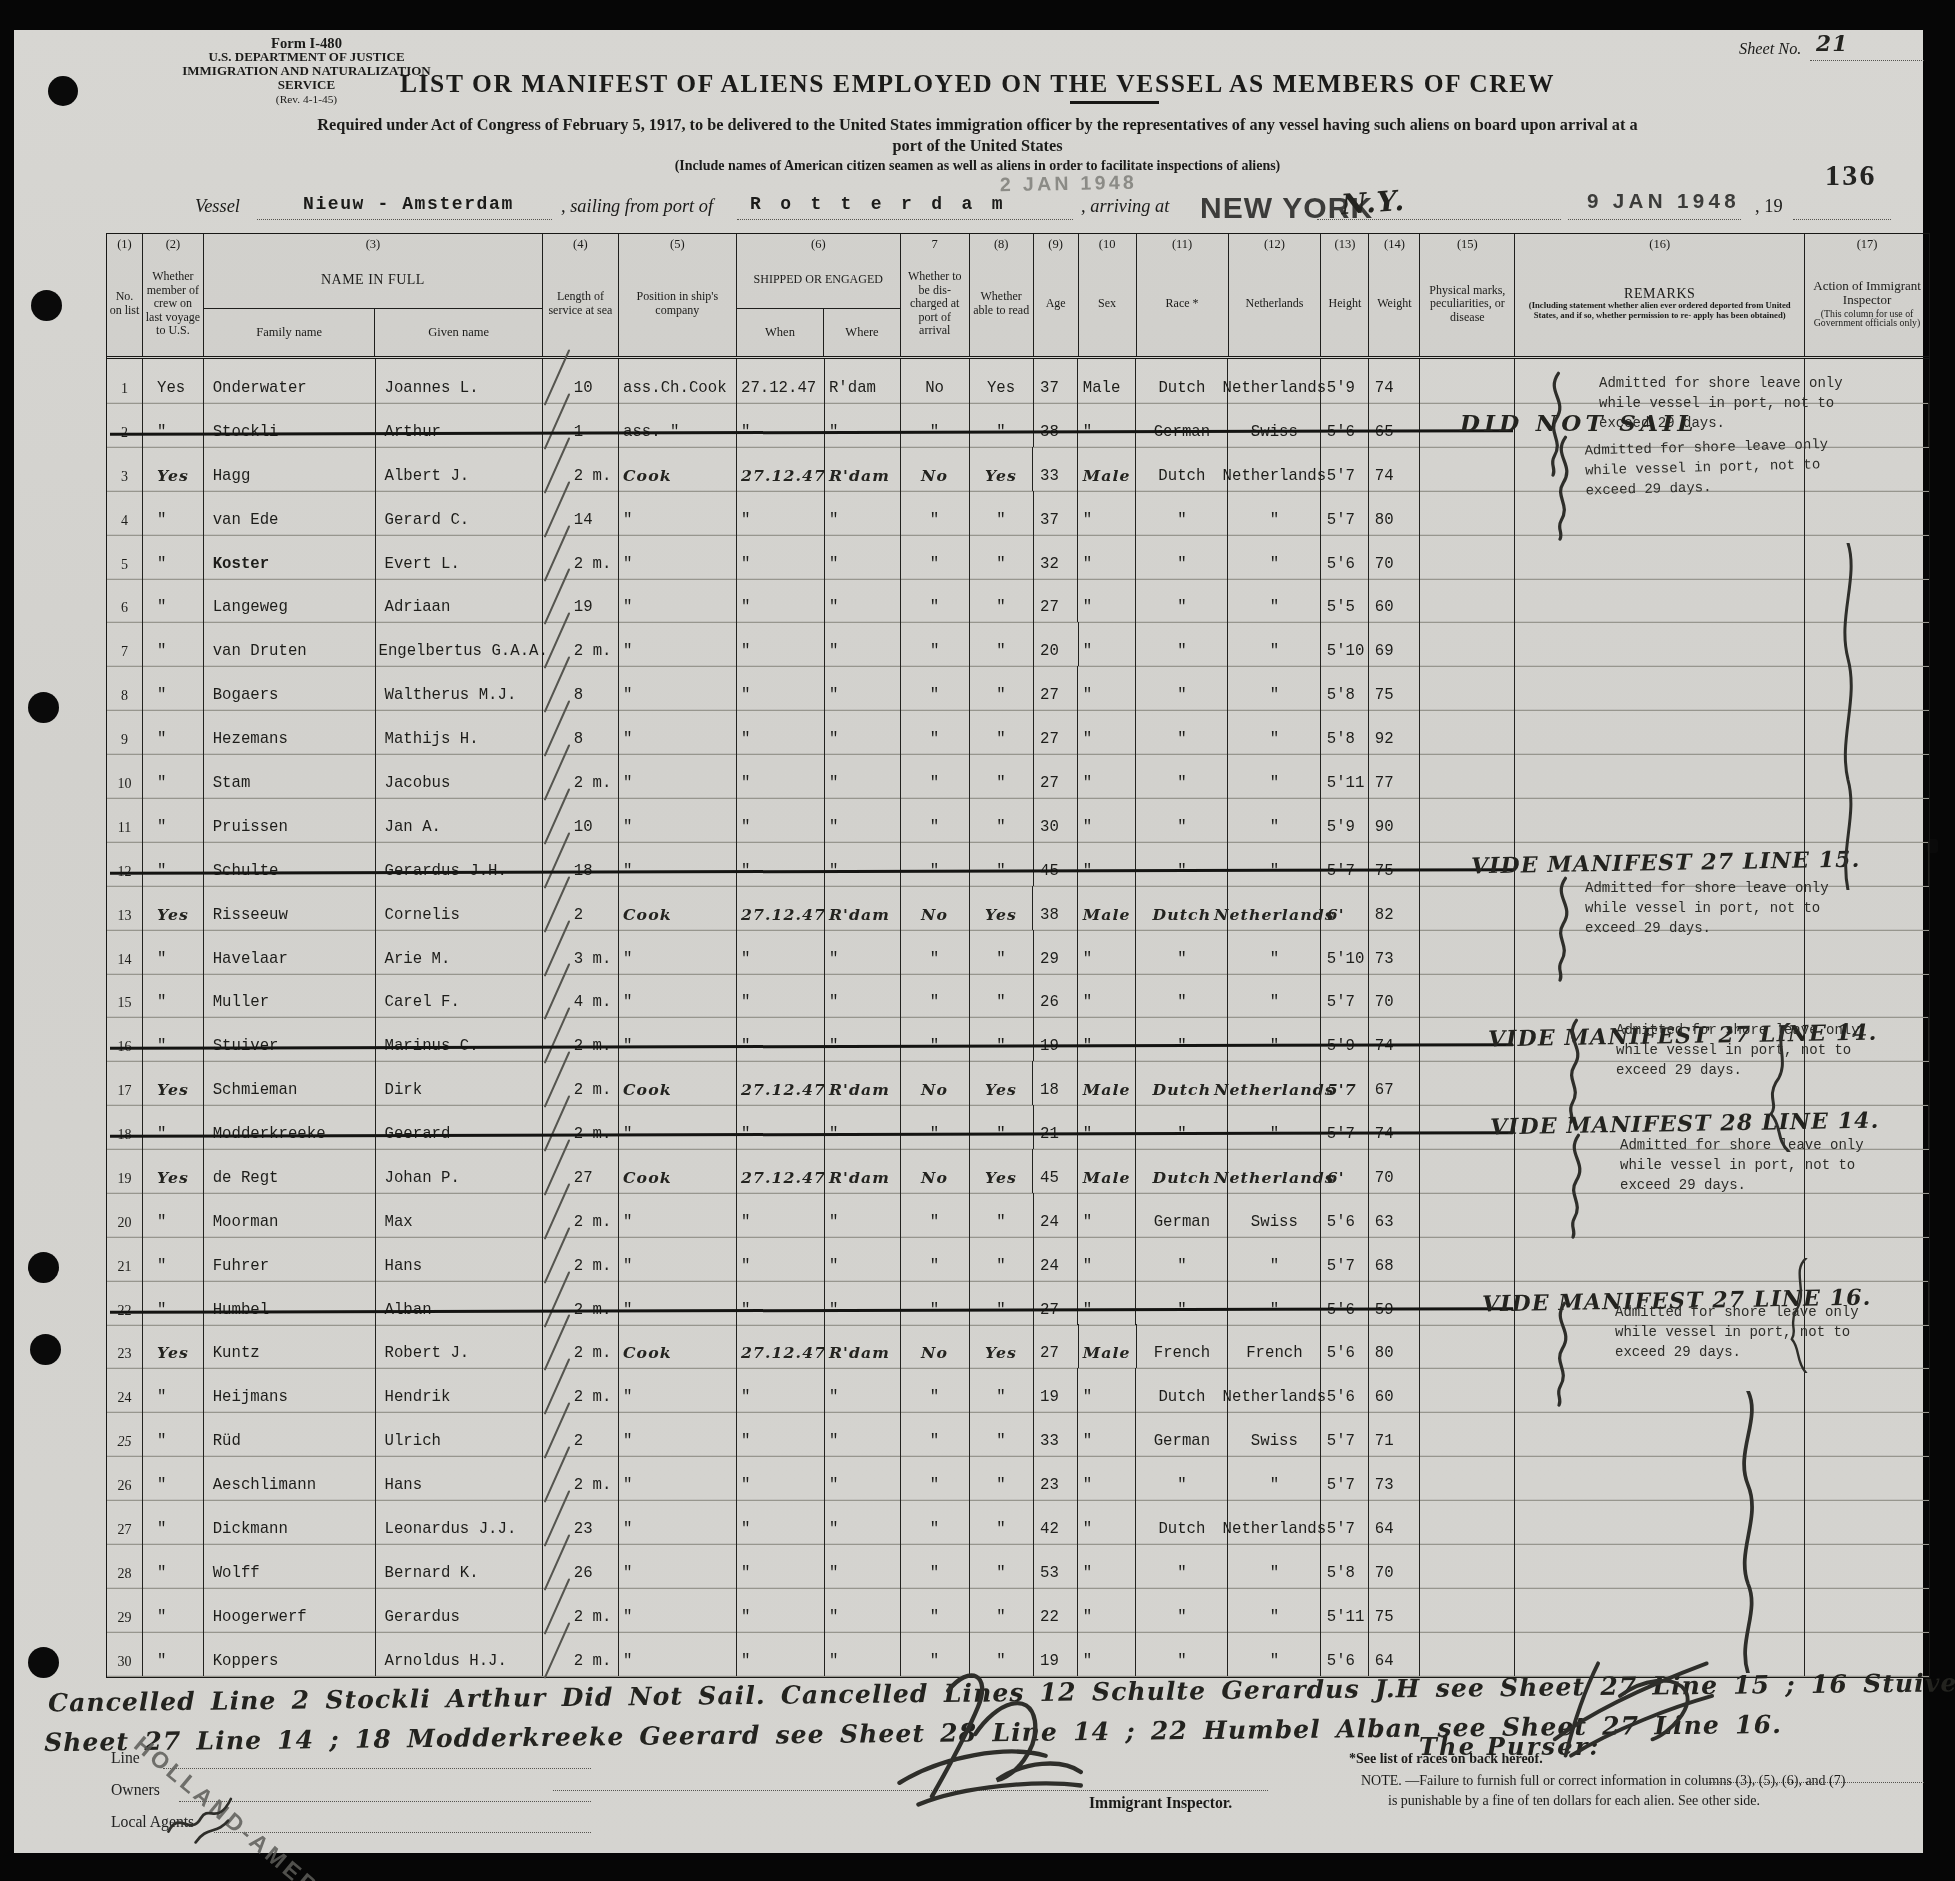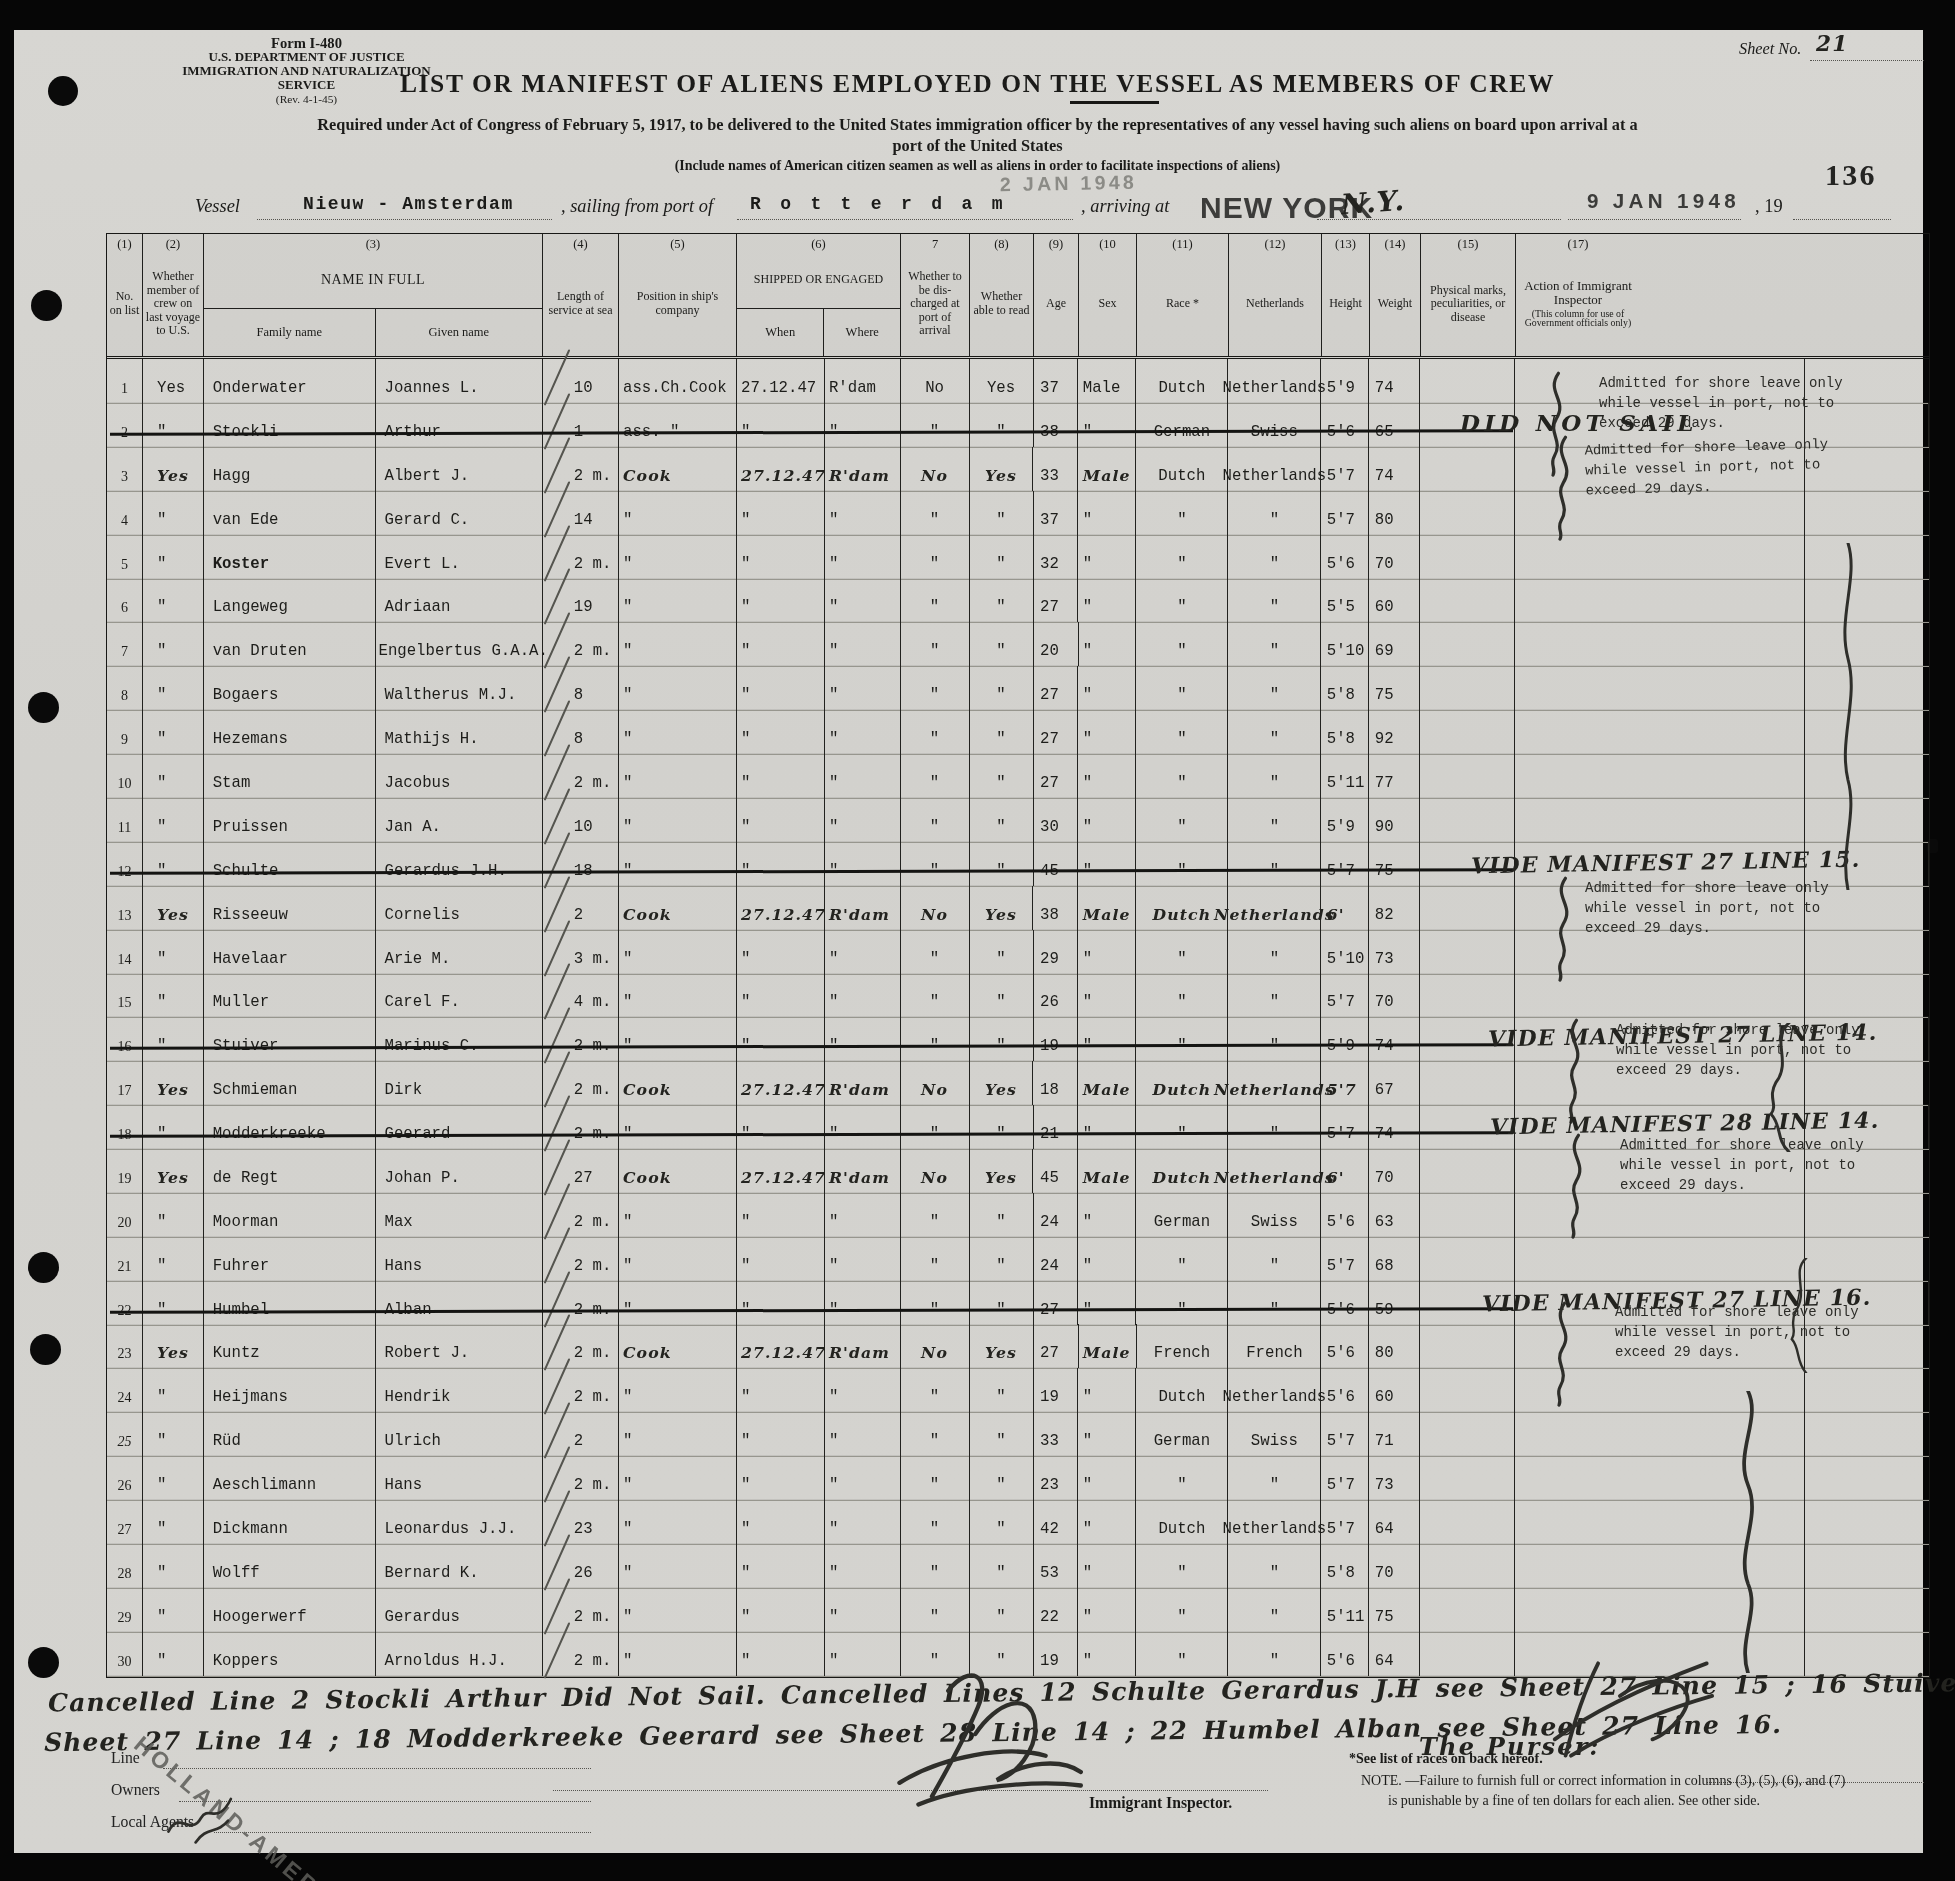--- a/index.html
+++ b/index.html
@@ -182,20 +182,25 @@
       <span class="hlabel">Height</span>
     </div>
     <div class="hcol" style="width:51px;">
       <span class="cnum">(14)</span>
       <span class="hlabel">Weight</span>
     </div>
     <div class="hcol" style="width:95px;">
       <span class="cnum">(15)</span>
       <span class="hlabel">Physical marks, peculiarities, or disease</span>
     </div>
+    <div class="hcol" style="width:290px;">
+      <span class="cnum">(16)</span>
+      <span class="hlabel big" style="margin-bottom:0;">REMARKS</span>
+      <span class="hlabel hsub" style="margin-top:1.1px;">(Including statement whether alien ever ordered deported from United States, and if so, whether permission to re- apply has been obtained)</span>
+    </div>
     <div class="hcol" style="width:124px;">
       <span class="cnum">(17)</span>
       <span class="hlabel" style="margin-bottom:0;font-size:13px;">Action of Immigrant Inspector</span>
       <span class="hlabel hsub" style="margin-top:2.2px;font-weight:normal;font-size:9.8px;">(This column for use of Government officials only)</span>
     </div>
   </div>
 
   <div id="tbody">
       <div class="trow" style="top: 0px;">
         <div class="cell c-no" style="width: 36px;">

